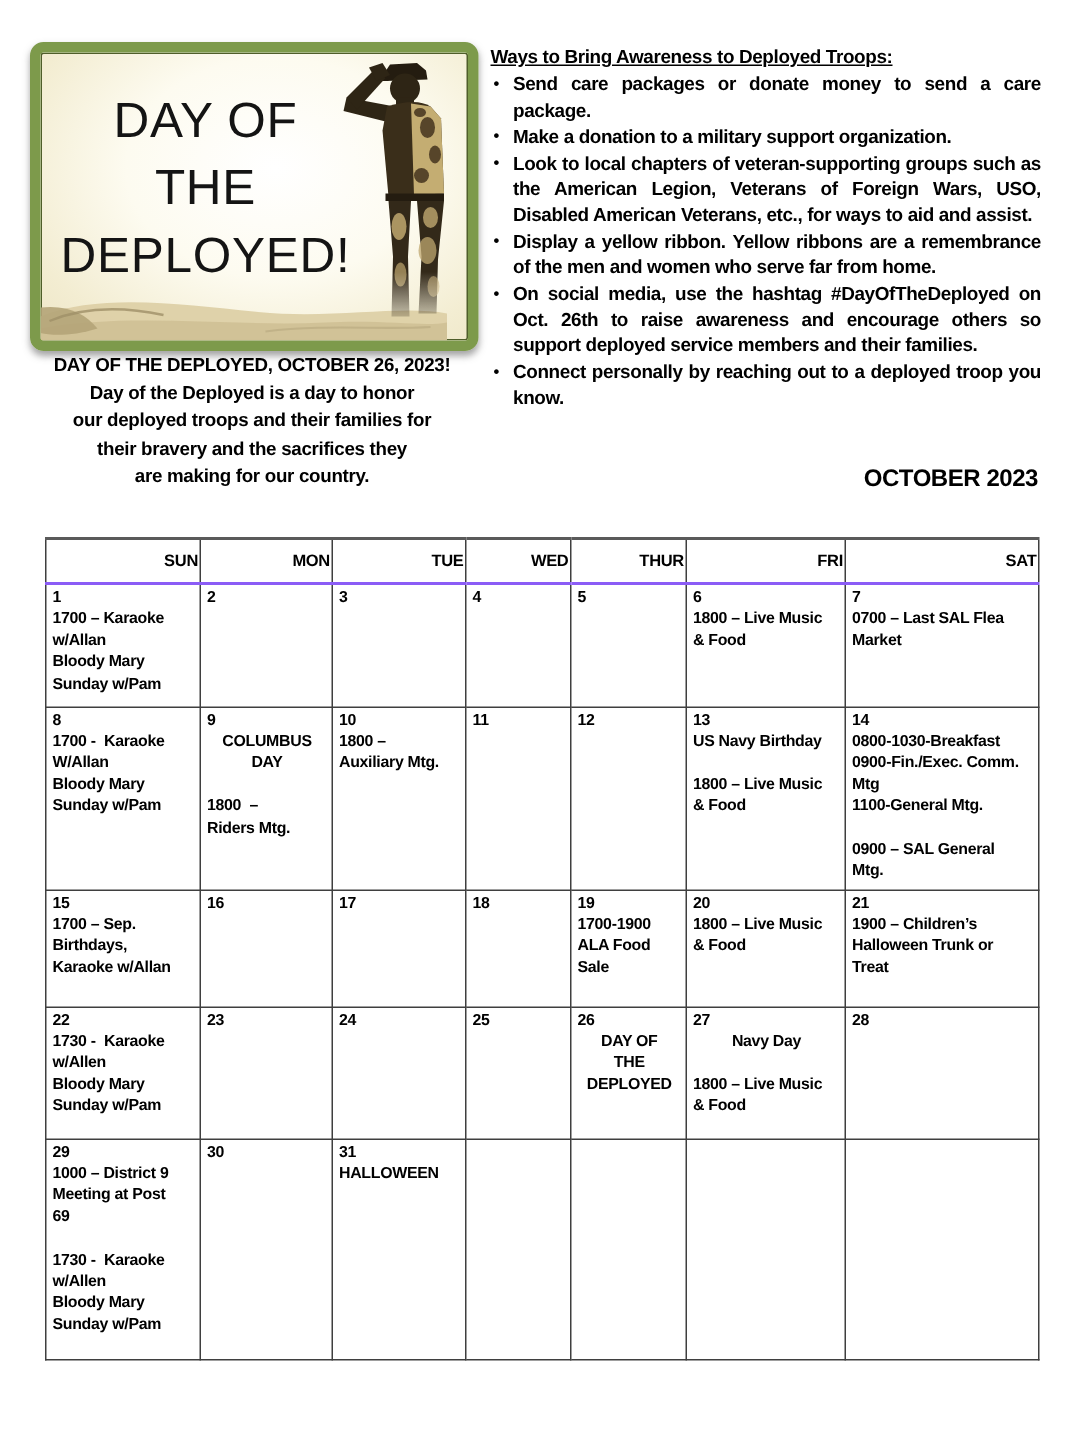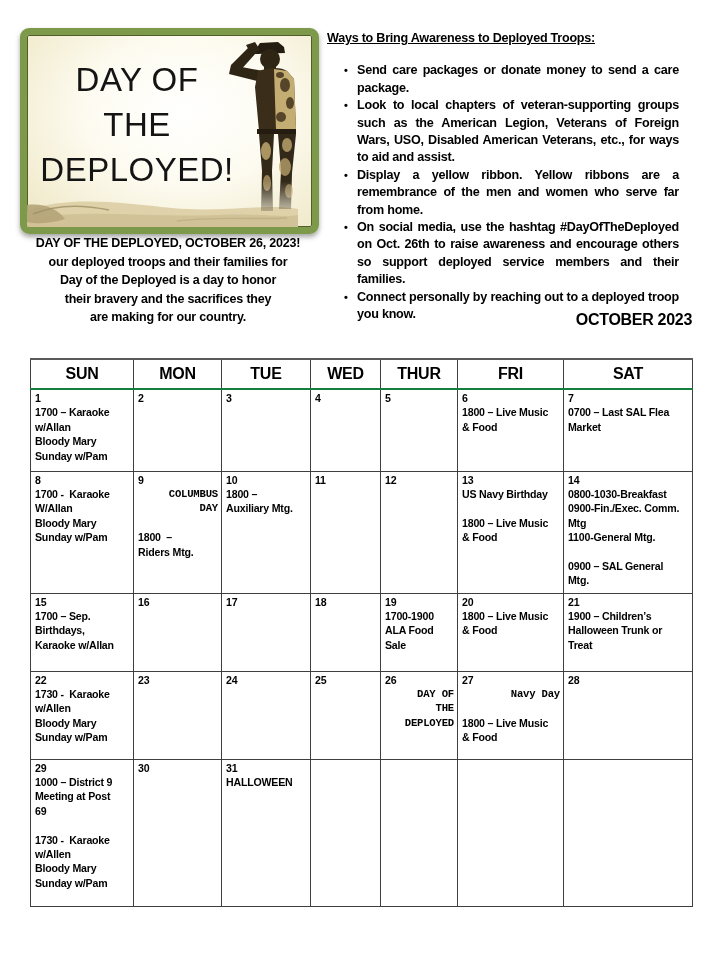--- a/index.html
+++ b/index.html
@@ -28,21 +28,21 @@
     position:absolute;left:18px;top:234px;width:300px;
     text-align:center;font-weight:bold;font-size:12.5px;line-height:18.5px;
     letter-spacing:-0.2px;
   }
   
   .awareness{
     position:absolute;left:327px;top:30px;width:367px;
     font-weight:bold;font-size:12.6px;line-height:17.4px;letter-spacing:-0.25px;
   }
   .awareness-title{margin:0 0 1px 0;text-decoration:underline;}
-  .awareness ul{list-style:none;margin:15px;padding:0;}
+  .awareness ul{list-style:none;margin:0;padding:0;}
   .awareness li{
     position:relative;padding-left:15px;text-align:justify;text-justify:inter-word;
   }
   .awareness li::before{
     content:"\2022";position:absolute;left:2px;top:0;font-size:11px;
   }
   .awareness em{font-style:italic;}
   
   .month-heading{
     position:absolute;left:30px;top:311px;width:662px;text-align:right;
@@ -50,30 +50,30 @@
   }
   
   .calendar{
     position:absolute;left:30px;top:358px;width:662px;
     border-collapse:collapse;table-layout:fixed;
   }
   .calendar th,.calendar td{
     border:1px solid #3f3f3f;font-weight:bold;
   }
   .calendar th{
-    height:26px;text-align:center;vertical-align:middle;
-    font-size:16px;letter-spacing:-0.2px;
-    border-top:2px solid #5a5a5a;border-bottom:2px solid #15803d;
+    height:26px;text-align:right;vertical-align:middle;
+    font-size:11px;letter-spacing:-0.2px;
+    border-top:2px solid #5a5a5a;border-bottom:2px solid #8b5cf6;
   }
   .calendar td{
     vertical-align:top;padding:1px 3px 1px 4px;
     font-size:10.6px;line-height:14.4px;letter-spacing:-0.2px;
   }
   .day-num{white-space:pre-wrap;}
-  .cell-centered{text-align:right;white-space:pre-wrap;font-family:Liberation Mono, monospace;}
+  .cell-centered{text-align:center;white-space:pre-wrap;}
   .cell-events{white-space:pre-wrap;}
 </style>
 </head>
 <body>
 
 <div class="banner">
   <div class="banner-title">
       <div>DAY OF</div>
       <div>THE</div>
       <div>DEPLOYED!</div>
@@ -127,30 +127,31 @@
       <ellipse cx="86" cy="104" rx="5" ry="7" fill="#bfa76f" opacity="0.8"></ellipse>
       <ellipse cx="84" cy="126" rx="6" ry="9" fill="#bfa76f" opacity="0.75"></ellipse>
       <ellipse cx="66" cy="142" rx="4" ry="8" fill="#bfa76f" opacity="0.7"></ellipse>
       <ellipse cx="88" cy="150" rx="4" ry="7" fill="#bfa76f" opacity="0.6"></ellipse>
     </g>
   </svg>
 </div>
 
 <div class="caption">
     <div>DAY OF THE DEPLOYED, OCTOBER 26, 2023!</div>
+    <div>Day of the Deployed is a day to honor</div>
     <div>our deployed troops and their families for</div>
-    <div>Day of the Deployed is a day to honor</div>
     <div>their bravery and the sacrifices they</div>
     <div>are making for our country.</div>
   </div>
 
 <div class="awareness">
   <p class="awareness-title">Ways to Bring Awareness to Deployed Troops:</p>
   <ul>
       <li>Send care packages or donate money to send a care package.</li>
+      <li>Make a donation to a military support organization.</li>
       <li>Look to local chapters of veteran-supporting groups such as the American Legion, Veterans of Foreign Wars, USO, Disabled American Veterans, etc., for ways to aid and assist.</li>
       <li>Display a yellow ribbon. Yellow ribbons are a remembrance of the men and women who serve far from home.</li>
       <li>On social media, use the hashtag #DayOfTheDeployed on Oct. 26th to raise awareness and encourage others so support deployed service members and their families.</li>
       <li>Connect personally by reaching out to a deployed troop you know.</li>
     </ul>
 </div>
 
 <div class="month-heading">OCTOBER 2023</div>
 
 <table class="calendar">

